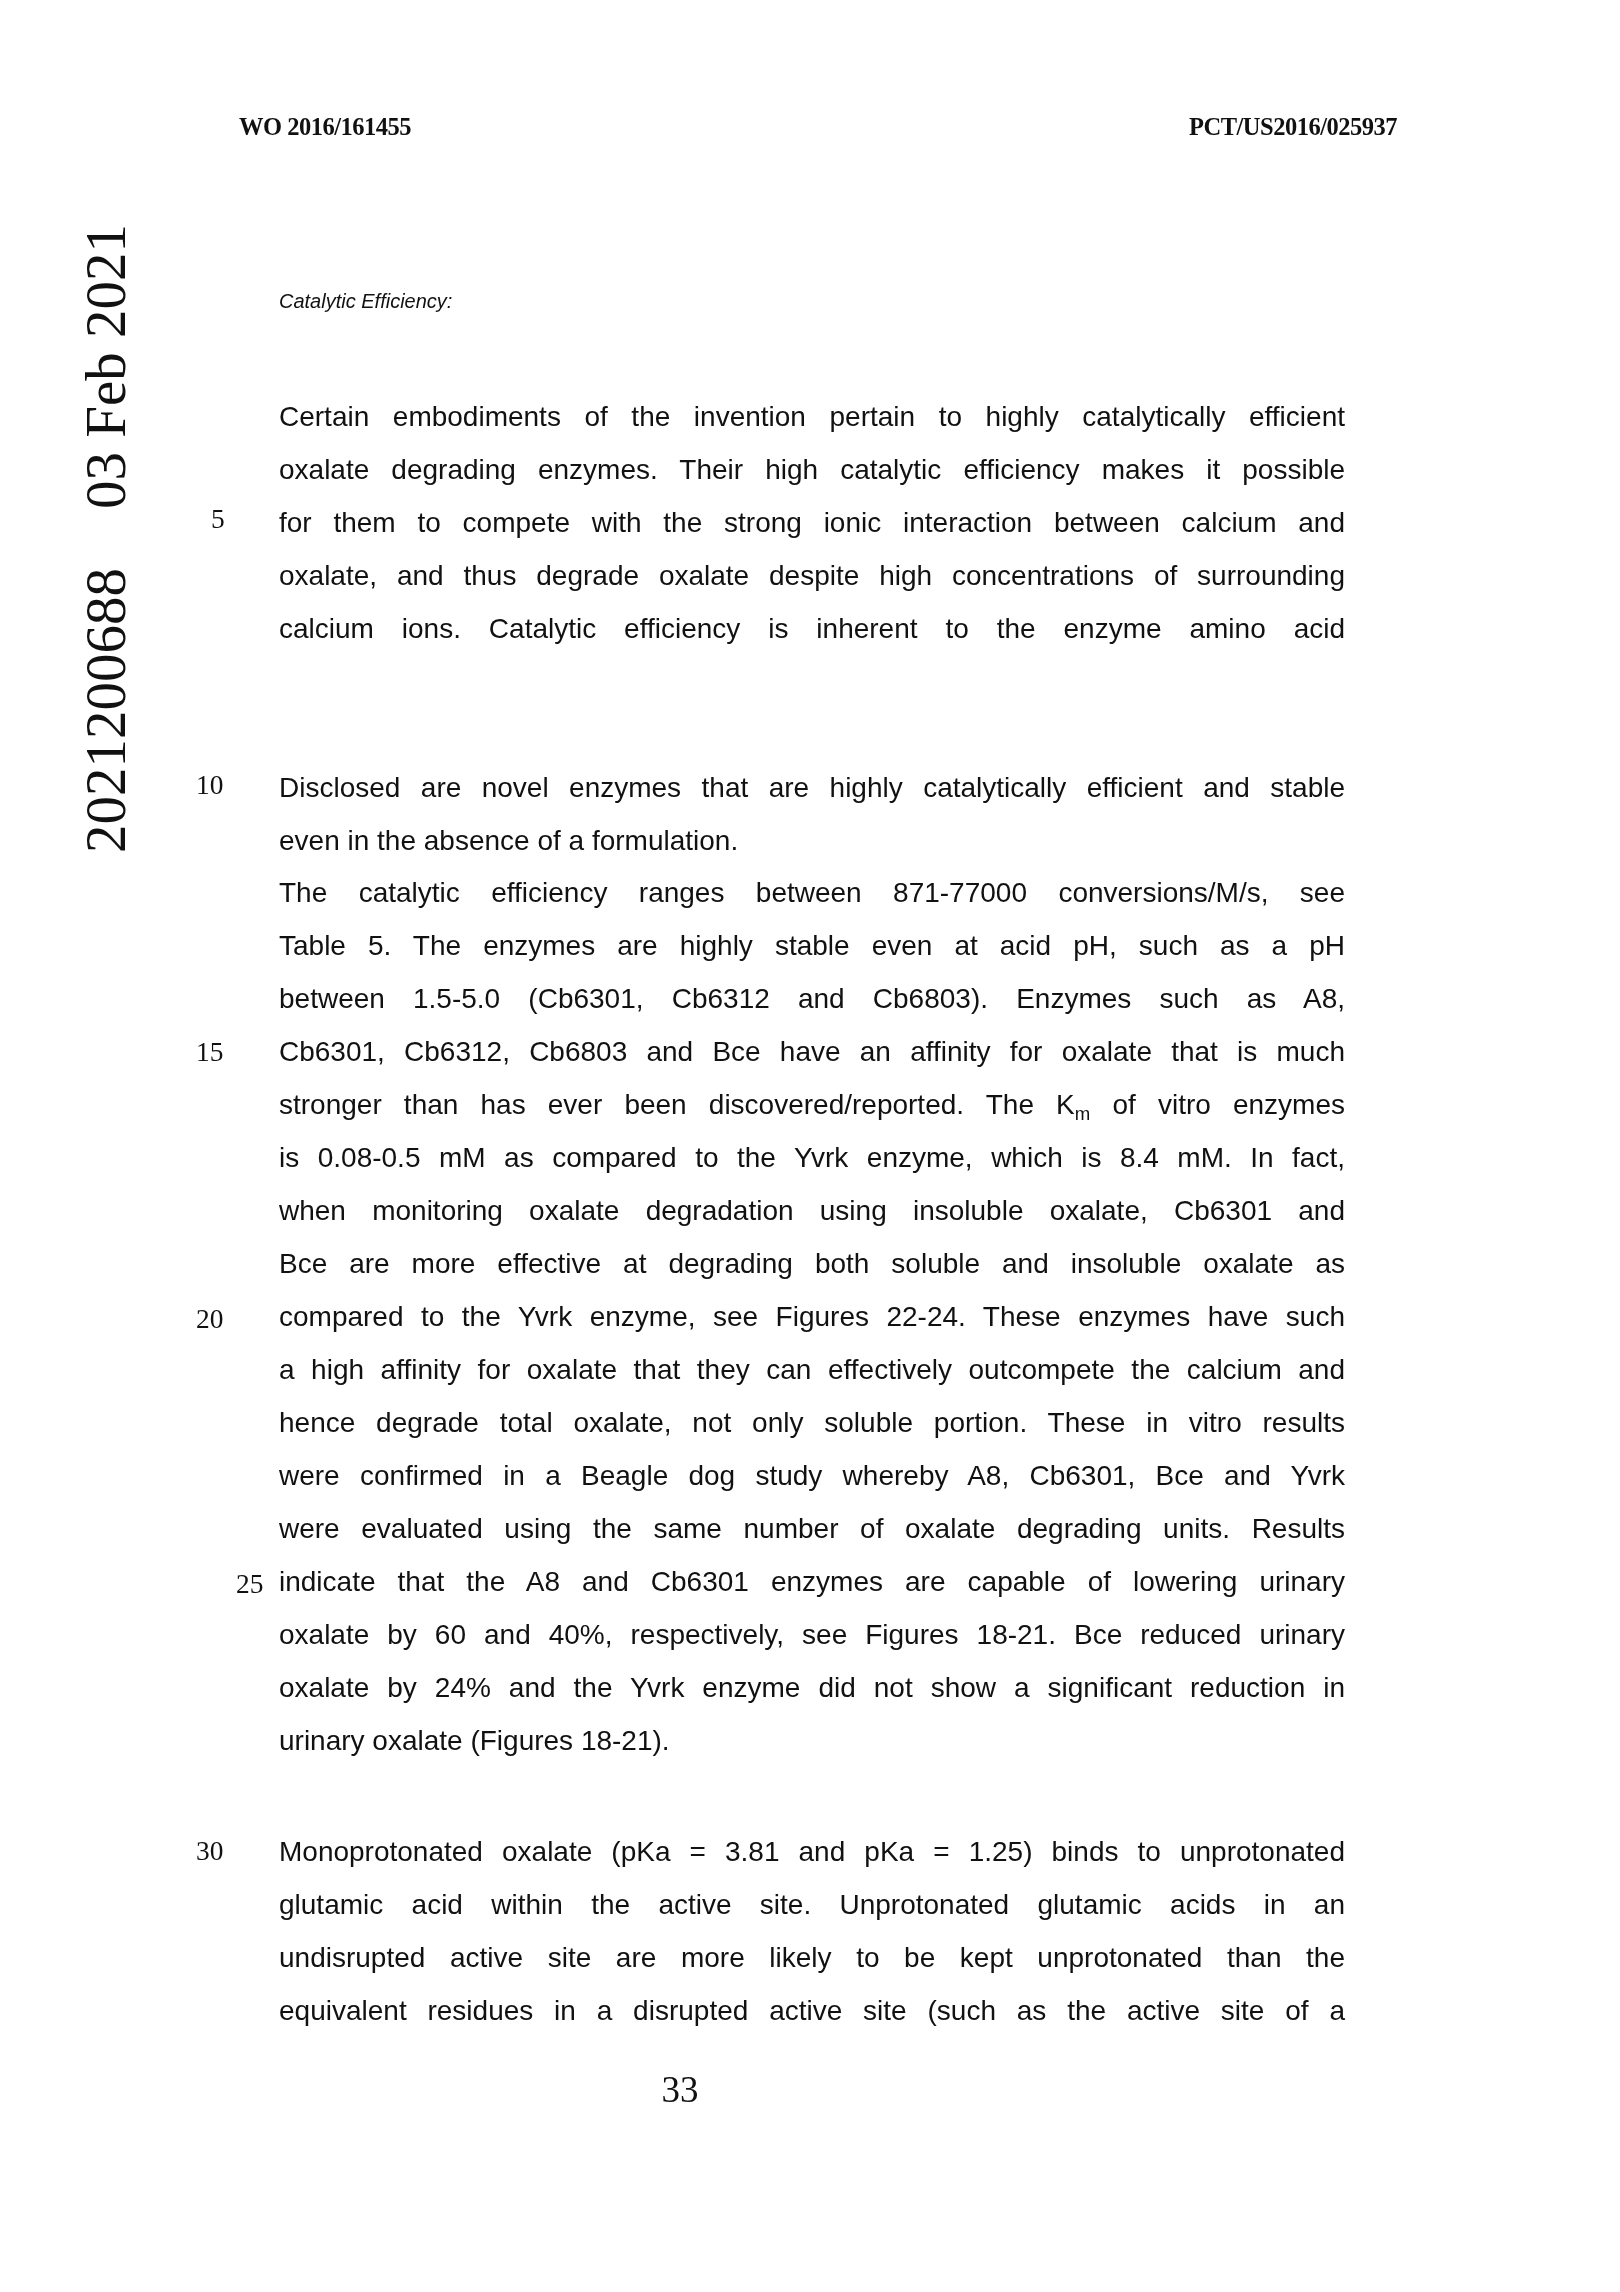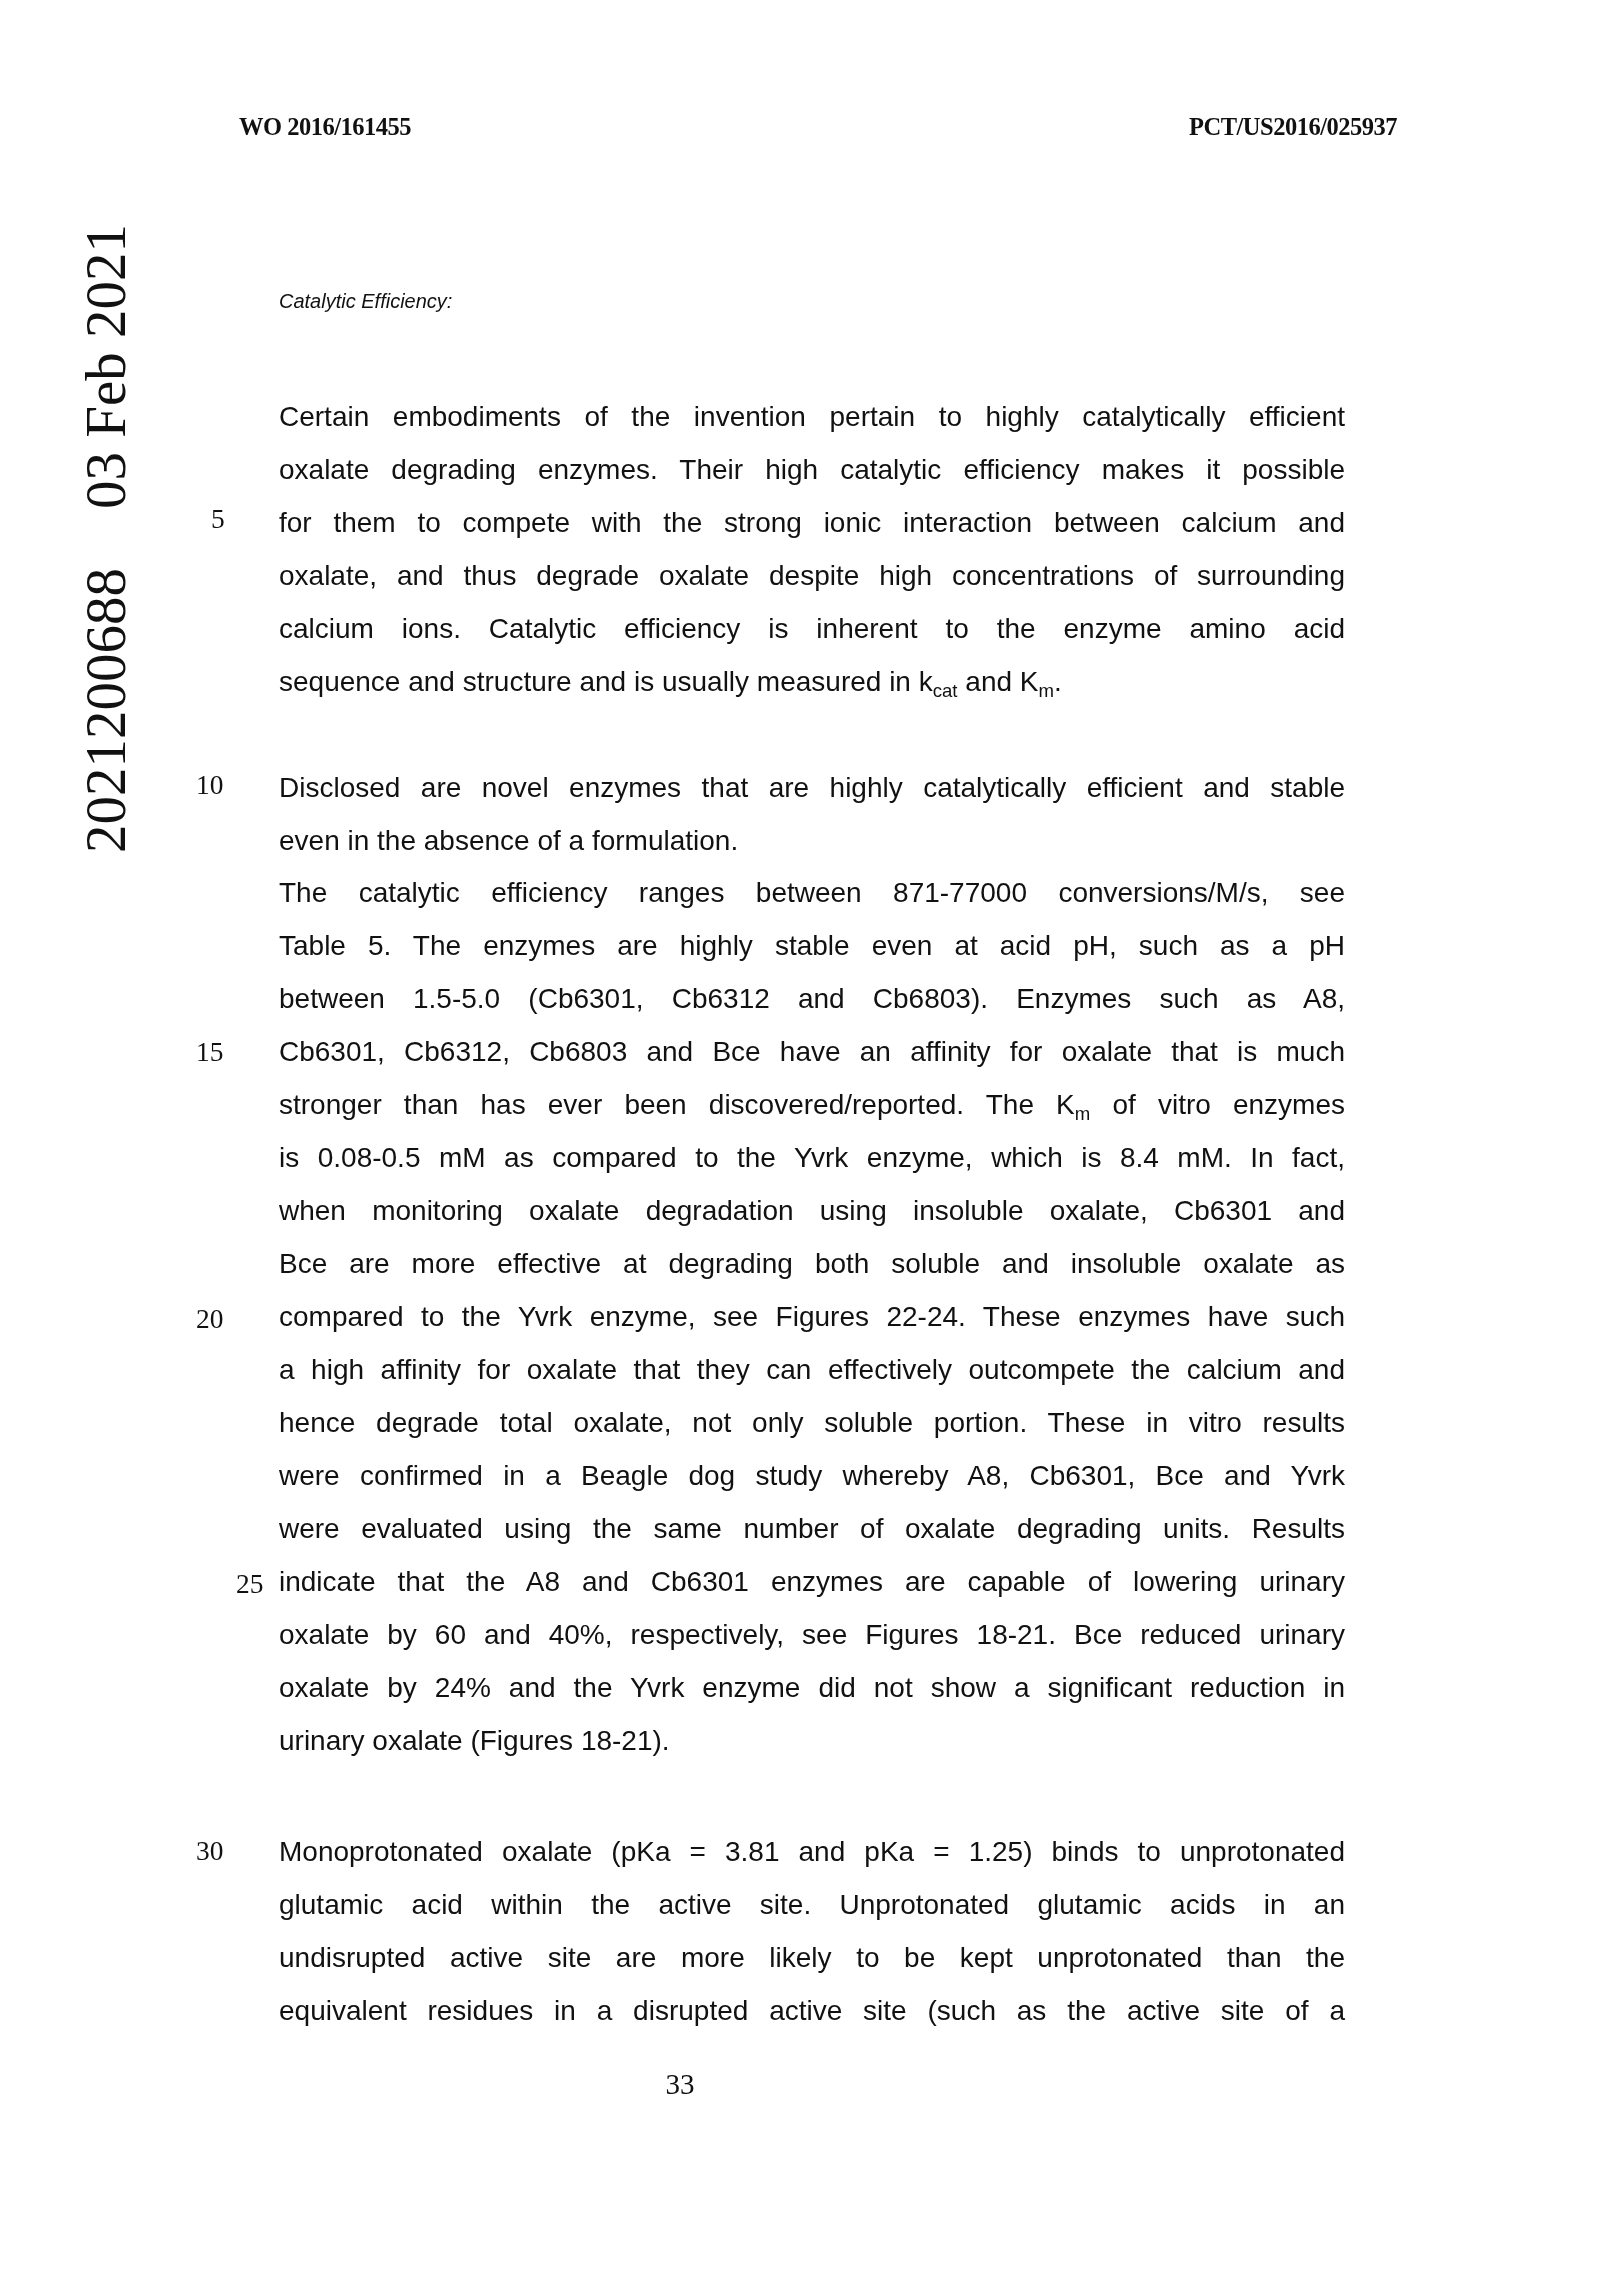--- a/index.html
+++ b/index.html
@@ -10,41 +10,40 @@
   .sidebar { position:absolute; left:71px; top:853px; width:784px; height:69px; transform-origin:0 0; transform:rotate(-90deg);
     font-family:"Liberation Serif", serif; font-size:57px; white-space:nowrap; line-height:69px; }
   .sidebar span { display:inline-block; }
   .sidebar .gap { width:59px; }
   .heading { position:absolute; left:279px; top:290px; font-family:"Liberation Sans", sans-serif; font-style:italic; font-size:20px; }
   .para { position:absolute; left:279px; width:1066px; font-family:"Liberation Sans", sans-serif; font-size:28px; line-height:53px; text-align:justify; }
   .para .ln { display:block; text-align:justify; text-align-last:justify; height:53px; white-space:nowrap; }
   .para .ln.last { text-align-last:left; }
   .lineno { position:absolute; left:196px; width:39px; font-family:"Liberation Serif", serif; font-size:27.4px; text-align:left; }
   sub { font-size:18.6px; vertical-align:-5.9px; line-height:0; }
-  .pagenum { position:absolute; top:2068px; left:0; width:1360px; text-align:center; font-family:"Liberation Serif", serif; font-size:29px; }
+  .pagenum { position:absolute; top:2068px; left:0; width:1360px; text-align:center; font-family:"Liberation Serif", serif; font-size:37px; }
 </style>
 </head>
 <body>
 
 <div class="hdr left">WO 2016/161455</div>
 <div class="hdr right">PCT/US2016/025937</div>
 
 <div class="sidebar">
   <span>2021200688</span><span class="gap"></span><span>03 Feb 2021</span>
 </div>
 
 <div class="heading">Catalytic Efficiency:</div>
 
 <div class="para" style="top:390px;">
   <span class="ln">Certain embodiments of the invention pertain to highly catalytically efficient</span>
   <span class="ln">oxalate degrading enzymes.  Their high catalytic efficiency makes it possible</span>
   <span class="ln">for them to compete with the strong ionic interaction between calcium and</span>
   <span class="ln">oxalate, and thus degrade oxalate despite high concentrations of surrounding</span>
   <span class="ln">calcium ions. Catalytic efficiency is inherent to the enzyme amino acid</span>
-  <span class="ln last"><span>sequence and structure and is usually measured in k</span><sub>cat</sub><span> and K</span><sub>m</sub><span>.</span></span>
 </div>
 
 <div class="para" style="top:761px;">
   <span class="ln">Disclosed are novel enzymes that are highly catalytically efficient and stable</span>
   <span class="ln last">even in the absence of a formulation.</span>
 </div>
 
 <div class="para" style="top:866px;">
   <span class="ln">The catalytic efficiency ranges between 871-77000 conversions/M/s, see</span>
   <span class="ln">Table 5. The enzymes are highly stable even at acid pH, such as a pH</span>

